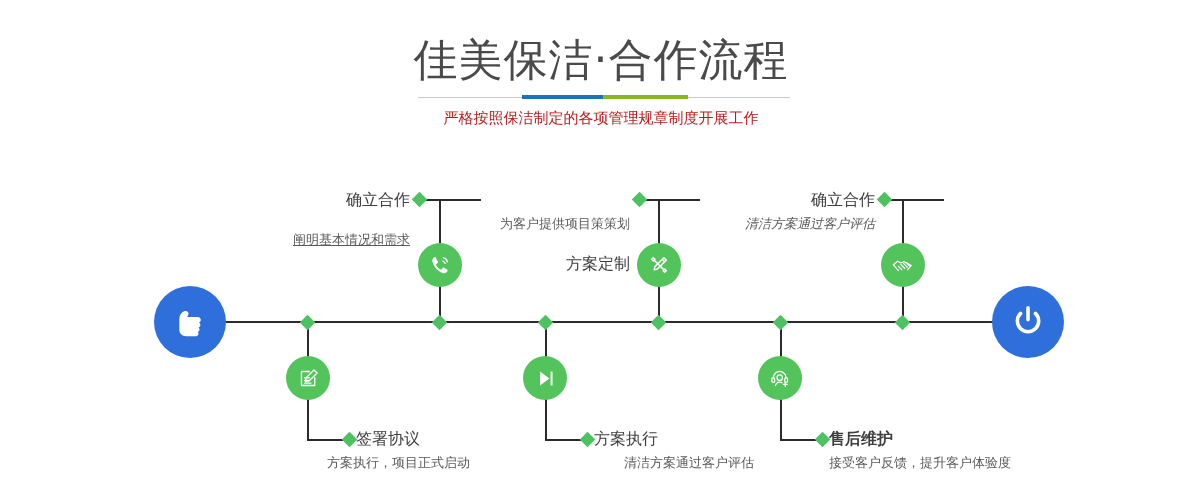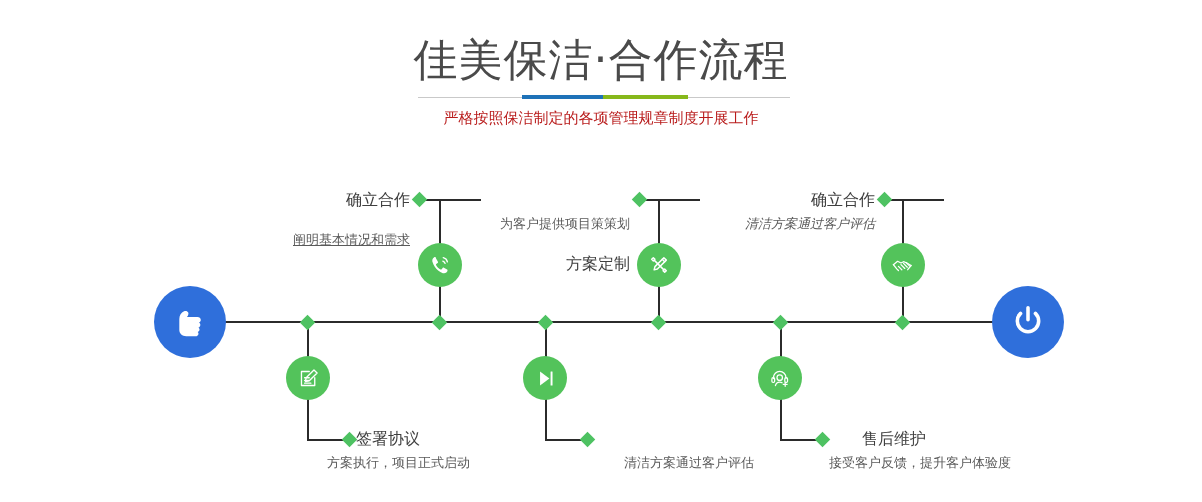--- a/index.html
+++ b/index.html
@@ -278,20 +278,21 @@
   <div class="hline" style="left: 545px; top: 439px; width: 41px; background: rgb(43, 43, 43);"></div>
   <div class="node-icon" style="left: 523px; top: 356px; background: rgb(83, 195, 91);">
     <span>
       <svg width="25" height="25" viewBox="0 0 64 64" aria-hidden="true">
         <path d="M18 14l24 18-24 18z" fill="#ffffff"></path>
         <rect x="45" y="14" width="5" height="36" fill="#ffffff" rx="1"></rect>
       </svg>
     </span>
   </div>
   <div class="diamond" style="left: 582px; top: 434px; background: rgb(78, 194, 98);"></div>
+  <div class="label-title t-left" style="left:594px; top:428px; width:300px;">方案执行</div>
   <div class="label-sub t-left" style="left:624px; top:453px; width:320px; text-align:left; margin-left:-0px;">清洁方案通过客户评估</div>
 
   <div class="diamond" style="left: 775px; top: 317px; background: rgb(78, 194, 98);"></div>
   <div class="vline" style="left: 780px; top: 322px; height: 118px; background: rgb(43, 43, 43);"></div>
   <div class="hline" style="left: 780px; top: 439px; width: 41px; background: rgb(43, 43, 43);"></div>
   <div class="node-icon" style="left: 758px; top: 356px; background: rgb(83, 195, 91);">
     <span>
       <svg width="25" height="25" viewBox="0 0 64 64" aria-hidden="true">
         <g stroke="#ffffff" stroke-width="3.2" fill="none" stroke-linecap="round" stroke-linejoin="round">
           <path d="M14 32v-2a16 16 0 0 1 32 0v2"></path>
@@ -299,16 +300,16 @@
           <rect x="43" y="30" width="7" height="12" rx="3"></rect>
           <circle cx="30" cy="30" r="7"></circle>
           <path d="M19 50c1.5-6 6-9 11-9 2.3 0 4.4 0.6 6.2 1.8"></path>
           <path d="M44 42v10"></path>
           <path d="M39 47h10"></path>
         </g>
       </svg>
     </span>
   </div>
   <div class="diamond" style="left: 817px; top: 434px; background: rgb(78, 194, 98);"></div>
-  <div class="label-title t-left" style="left:862px; top:428px; width:300px;">售后维护</div>
+  <div class="label-title t-left" style="left:829px; top:428px; width:300px;font-weight:bold;">售后维护</div>
   <div class="label-sub t-left" style="left:829px; top:453px; width:330px;">接受客户反馈，提升客户体验度</div>
 
 </div>
 
 </body></html>

